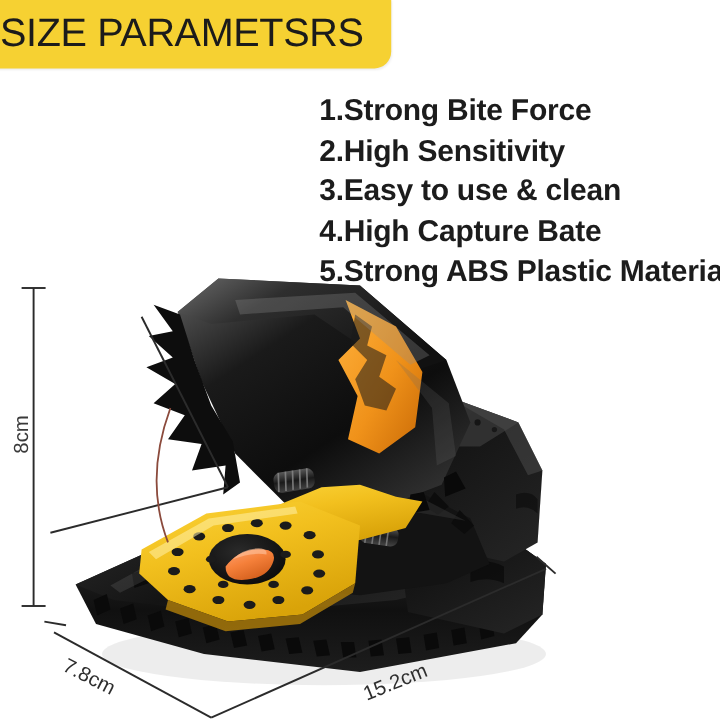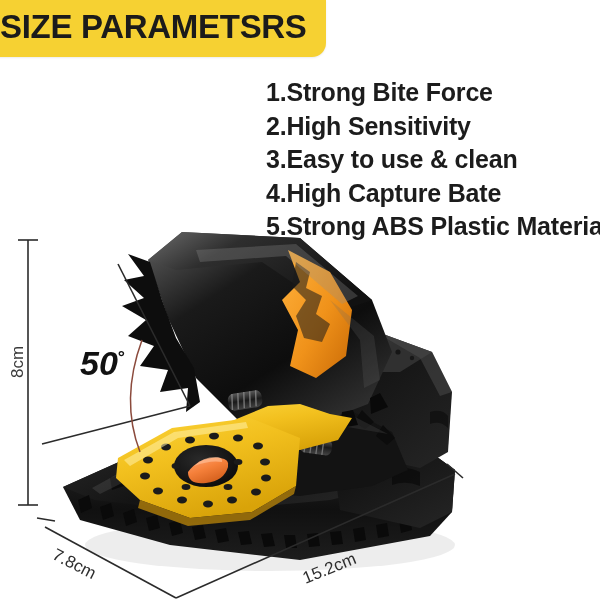--- a/index.html
+++ b/index.html
@@ -17,21 +17,21 @@
     position:absolute;left:-14px;top:0;width:340px;height:57px;
     background:#f6d132;
     border-bottom-right-radius:14px;
     border-top-right-radius:0px;
     box-shadow:0 1px 2px rgba(0,0,0,.08);
   }
   #banner-title{
     position:absolute;left:14px;top:4px;
     width:330px;height:46px;
     line-height:46px;
-    font-size:33px;font-weight:bold;color:#1b1b1b;
+    font-size:33px;font-weight:normal;color:#1b1b1b;
     letter-spacing:-0.3px;white-space:nowrap;
   }
 
   
   #features{
     position:absolute;left:266px;top:76px;width:360px;
   }
   .feat{
     font-size:25px;font-weight:bold;color:#1c1c1c;
     line-height:33.5px;white-space:nowrap;letter-spacing:-0.2px;
@@ -303,21 +303,20 @@
   </div>
 
   <div id="features">
     <div class="feat">1.Strong Bite Force</div>
     <div class="feat">2.High Sensitivity</div>
     <div class="feat">3.Easy to use &amp; clean</div>
     <div class="feat">4.High Capture Bate</div>
     <div class="feat">5.Strong ABS Plastic Materia</div>
   </div>
 
-  <div id="angle-label"><span>50</span><span class="deg">°</span></div>
 
   <div id="dim-height-label">8cm</div>
 
   <div id="dim-depth-label">7.8cm</div>
 
   <div id="dim-width-label">15.2cm</div>
 
 </div>
 
 </body></html>

